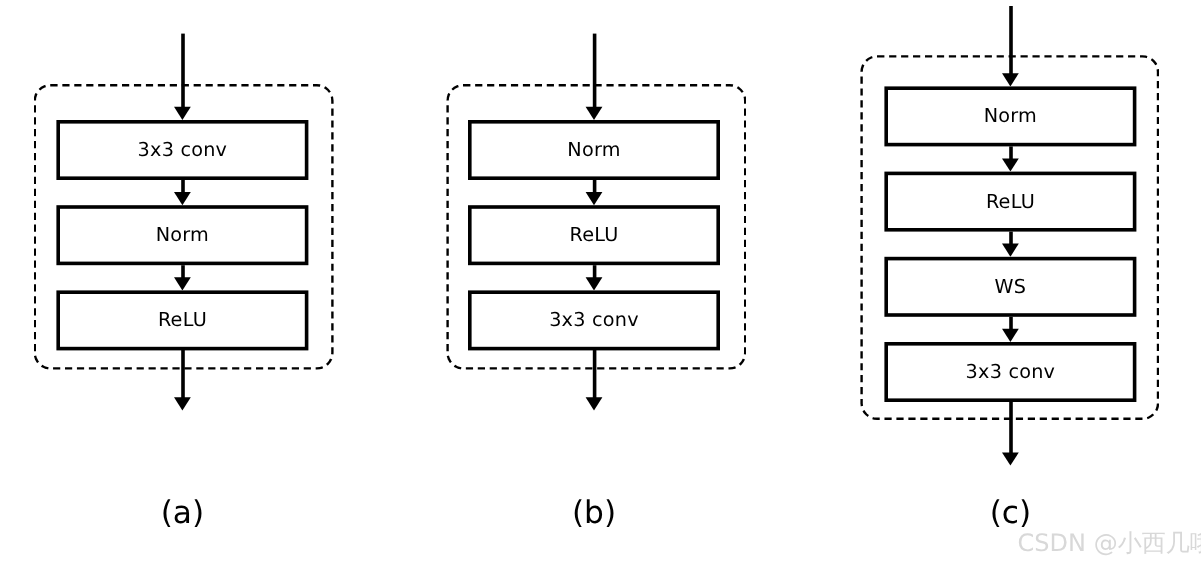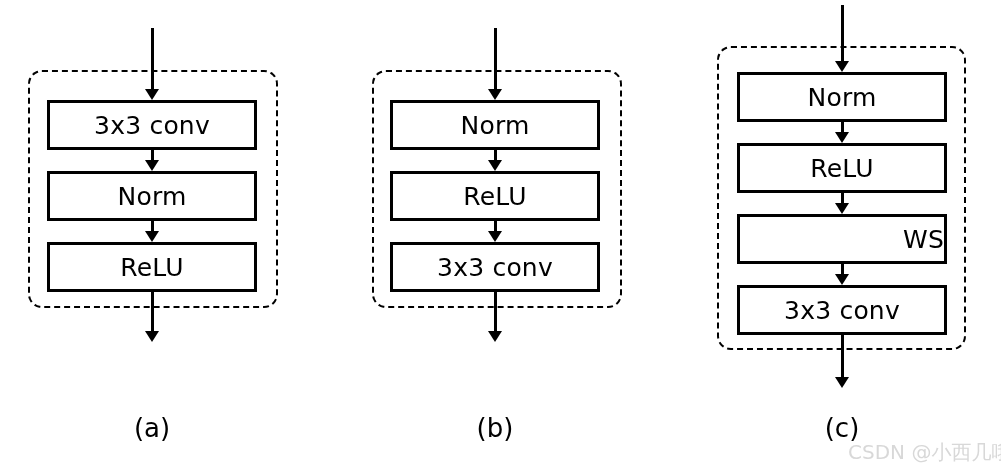--- a/index.html
+++ b/index.html
@@ -42,21 +42,21 @@
   .op-box {
     position: absolute;
     box-sizing: border-box;
     border: 3px solid #000000;
     background: #ffffff;
     display: flex;
     align-items: center;
     justify-content: center;
   }
   .op-label {
-    font-size: 25px;
+    font-size: 16px;
     line-height: 1;
     color: #000000;
     white-space: nowrap;
     letter-spacing: 0.2px;
   }
 
   
   .arrow {
     position: absolute;
     width: 0;
@@ -172,21 +172,21 @@
         <div class="shaft" style="height: 11px;"></div>
         <div class="head" style="top: 10px;"></div>
       </div>
       <div class="op-box" style="left: 737px; top: 143px; width: 210px; height: 50px;">
         <span class="op-label">ReLU</span>
       </div>
       <div class="arrow" style="left: 842px; top: 193px;">
         <div class="shaft" style="height: 11px;"></div>
         <div class="head" style="top: 10px;"></div>
       </div>
-      <div class="op-box" style="left: 737px; top: 214px; width: 210px; height: 50px; justify-content: flex-end;">
+      <div class="op-box" style="left: 737px; top: 214px; width: 210px; height: 50px;">
         <span class="op-label">WS</span>
       </div>
       <div class="arrow" style="left: 842px; top: 264px;">
         <div class="shaft" style="height: 11px;"></div>
         <div class="head" style="top: 10px;"></div>
       </div>
       <div class="op-box" style="left: 737px; top: 285px; width: 210px; height: 50px;">
         <span class="op-label">3x3 conv</span>
       </div>
       <div class="arrow" style="left: 842px; top: 335px;">

